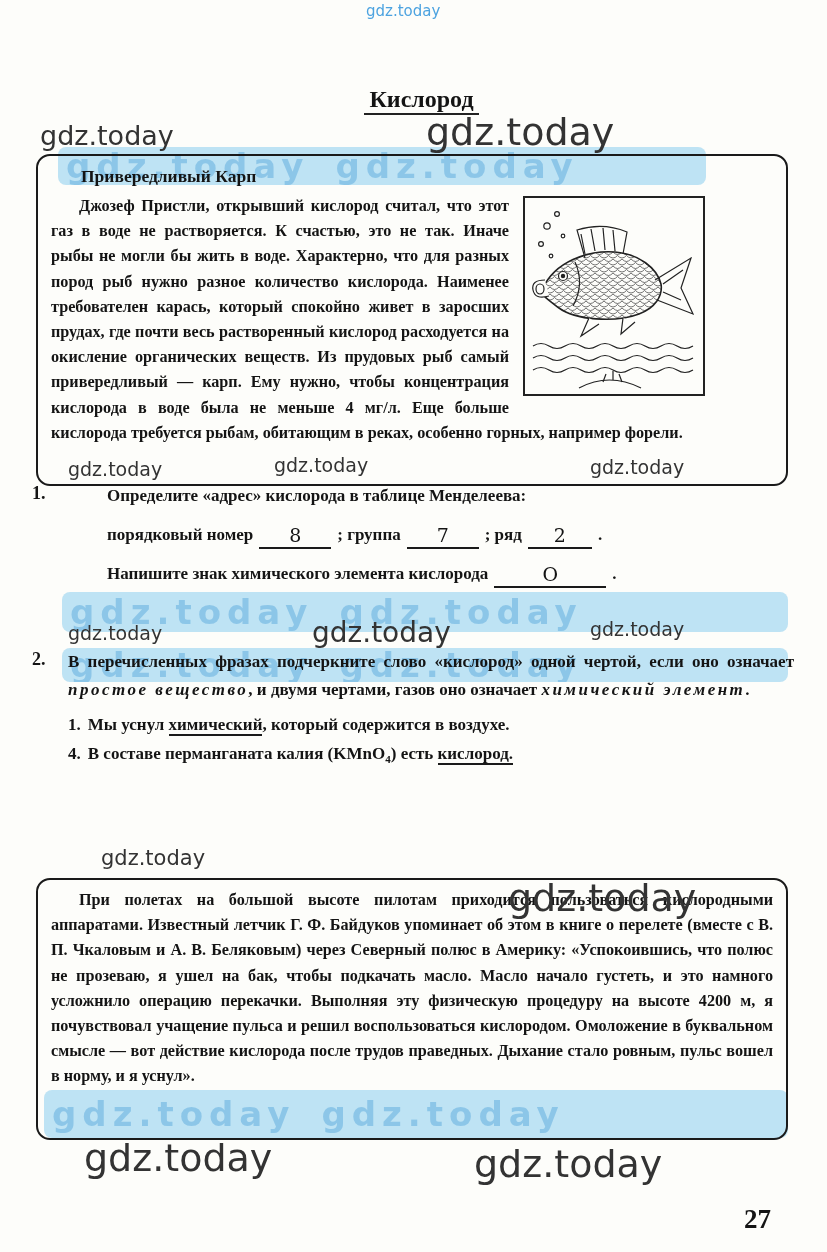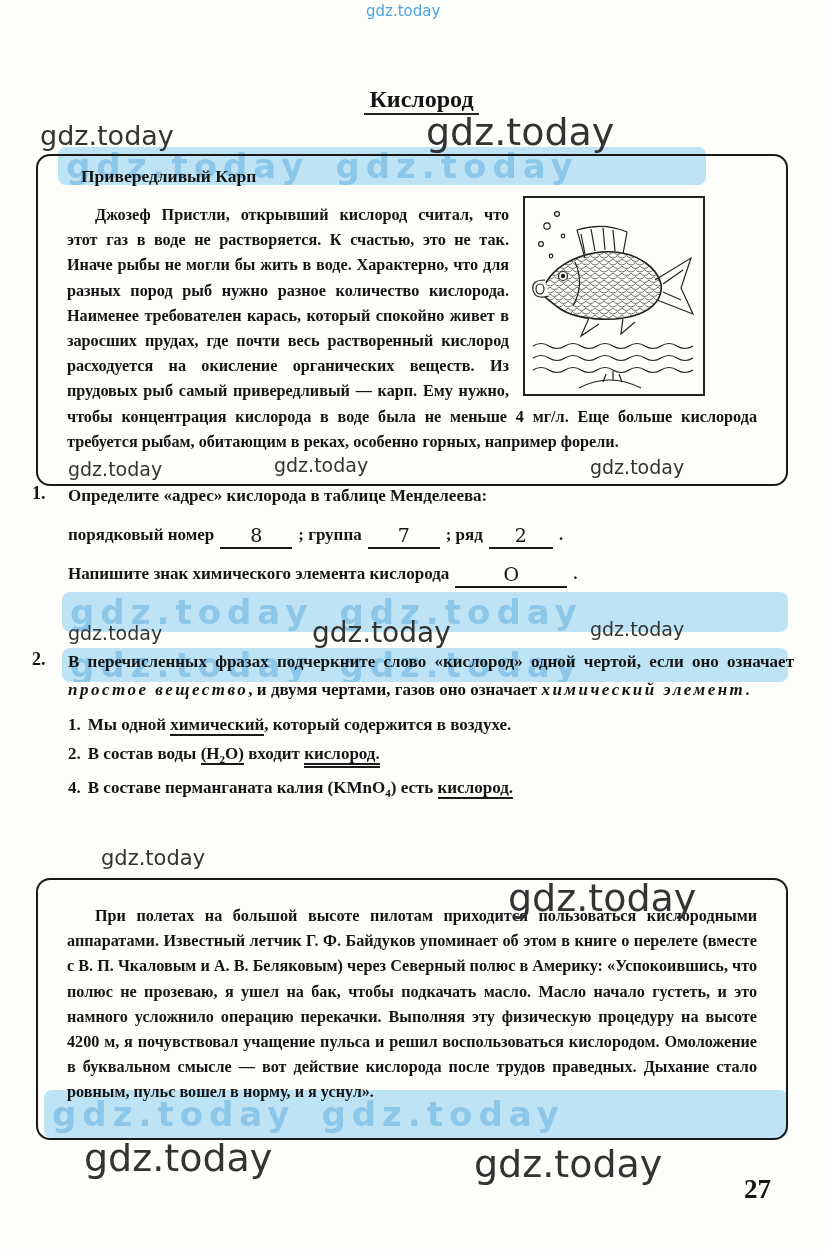--- a/index.html
+++ b/index.html
@@ -30,50 +30,50 @@
   .page-title { font-size: 24px; font-weight: bold; border-bottom: 2px solid #222; padding: 0 5px 1px; }
 
   .box {
     position: absolute; left: 36px; width: 752px; border: 2px solid #1a1a1a;
     border-radius: 14px; padding: 8px 13px; overflow: hidden; background: transparent;
   }
   .box1 { top: 154px; height: 332px; }
   .box2 { top: 878px; height: 262px; }
   .box-heading { font-size: 17.5px; font-weight: bold; margin: 2px 0 7px 30px; position: relative; }
   .box-text {
-    margin: 16px; font-size: 16.2px; line-height: 25.2px; font-weight: bold;
+    margin: 0; font-size: 16.2px; line-height: 25.2px; font-weight: bold;
     text-align: justify; text-indent: 28px;
   }
   .figure { float: right; width: 182px; height: 200px; margin: 2px 68px 6px 14px; }
 
   .task { position: absolute; left: 30px; width: 764px; padding-left: 38px; }
   .task1 { top: 482px; }
   .task2 { top: 648px; }
   .task-num { position: absolute; left: 2px; top: 1px; font-size: 18px; font-weight: bold; }
-  .t-line { font-size: 17px; line-height: 28px; font-weight: bold; margin-bottom: 11px; }
+  .t-line { font-size: 17px; line-height: 28px; font-weight: bold; margin-bottom: 11px; margin-left: 39px; }
 
   .blank {
     display: inline-block; border-bottom: 2px solid #1a1a1a; text-align: center;
     height: 24px; vertical-align: -6px; margin: 0 6px;
   }
   .ans {
     display: inline-block; font-size: 19px; font-weight: normal;
     transform: translateY(-4px); font-family: "DejaVu Serif", serif;
   }
   .w72 { width: 72px; } .w64 { width: 64px; } .w112 { width: 112px; } .w104 { width: 104px; }
 
   .t2-intro { font-size: 17px; line-height: 28px; font-weight: bold; margin-bottom: 7px; text-align: justify; }
   .spaced { font-style: italic; letter-spacing: 2.5px; }
   .t2-item { font-size: 17px; line-height: 28px; font-weight: bold; text-align: justify; margin-bottom: 1px; }
   .t2-n { font-weight: bold; margin-right: 7px; }
   .u1 { border-bottom: 2px solid #1a1a1a; }
   .u2 { border-bottom: 5px double #1a1a1a; }
   sub { font-size: 11px; }
 
-  .page-num { position: absolute; top: 1174px; left: 744px; font-size: 27px; font-weight: bold; }
+  .page-num { position: absolute; top: 1204px; left: 744px; font-size: 27px; font-weight: bold; }
 </style>
 </head>
 <body>
 
 <div class="page">
 
   <div class="hl" style="left:58px; top:147px; width:648px; height:38px;">
     <span class="hl-text">gdz.today</span>
     <span class="hl-text">gdz.today</span>
   </div>
@@ -144,24 +144,21 @@
       <span>Напишите знак химического элемента кислорода</span><span class="blank w112"><span class="ans">О</span></span><span>.</span>
     </div>
   </div>
 
   <div class="task task2">
     <span class="task-num">2.</span>
     <div class="t2-intro">
       <span>В перечисленных фразах подчеркните слово «кислород» одной чертой, если оно означает </span><span class="spaced">простое вещество</span><span>, и двумя чертами, газов оно означает </span><span class="spaced">химический элемент</span><span>.</span>
     </div>
     <div class="t2-item">
-      <span class="t2-n">1.</span><span>Мы одной </span><span class="u1">химический</span><span>, который содержится в воздухе.</span>
-    </div>
-    <div class="t2-item">
-      <span class="t2-n">2.</span><span>В состав воды </span><span class="u1"><span>(H</span><sub>2</sub><span>O)</span></span><span> входит </span><span class="u2">кислород.</span>
+      <span class="t2-n">1.</span><span>Мы уснул </span><span class="u1">химический</span><span>, который содержится в воздухе.</span>
     </div>
     <div class="t2-item">
       <span class="t2-n">4.</span><span>В составе перманганата калия (KMnO</span><sub>4</sub><span>) есть </span><span class="u1">кислород.</span>
     </div>
   </div>
 
   <div class="box box2">
     <p class="box-text">При полетах на большой высоте пилотам приходится пользоваться кислородными аппаратами. Известный летчик Г. Ф. Байдуков упоминает об этом в книге о перелете (вместе с В. П. Чкаловым и А. В. Беляковым) через Северный полюс в Америку: «Успокоившись, что полюс не прозеваю, я ушел на бак, чтобы подкачать масло. Масло начало густеть, и это намного усложнило операцию перекачки. Выполняя эту физическую процедуру на высоте 4200 м, я почувствовал учащение пульса и решил воспользоваться кислородом. Омоложение в буквальном смысле — вот действие кислорода после трудов праведных. Дыхание стало ровным, пульс вошел в норму, и я уснул».</p>
   </div>
 

